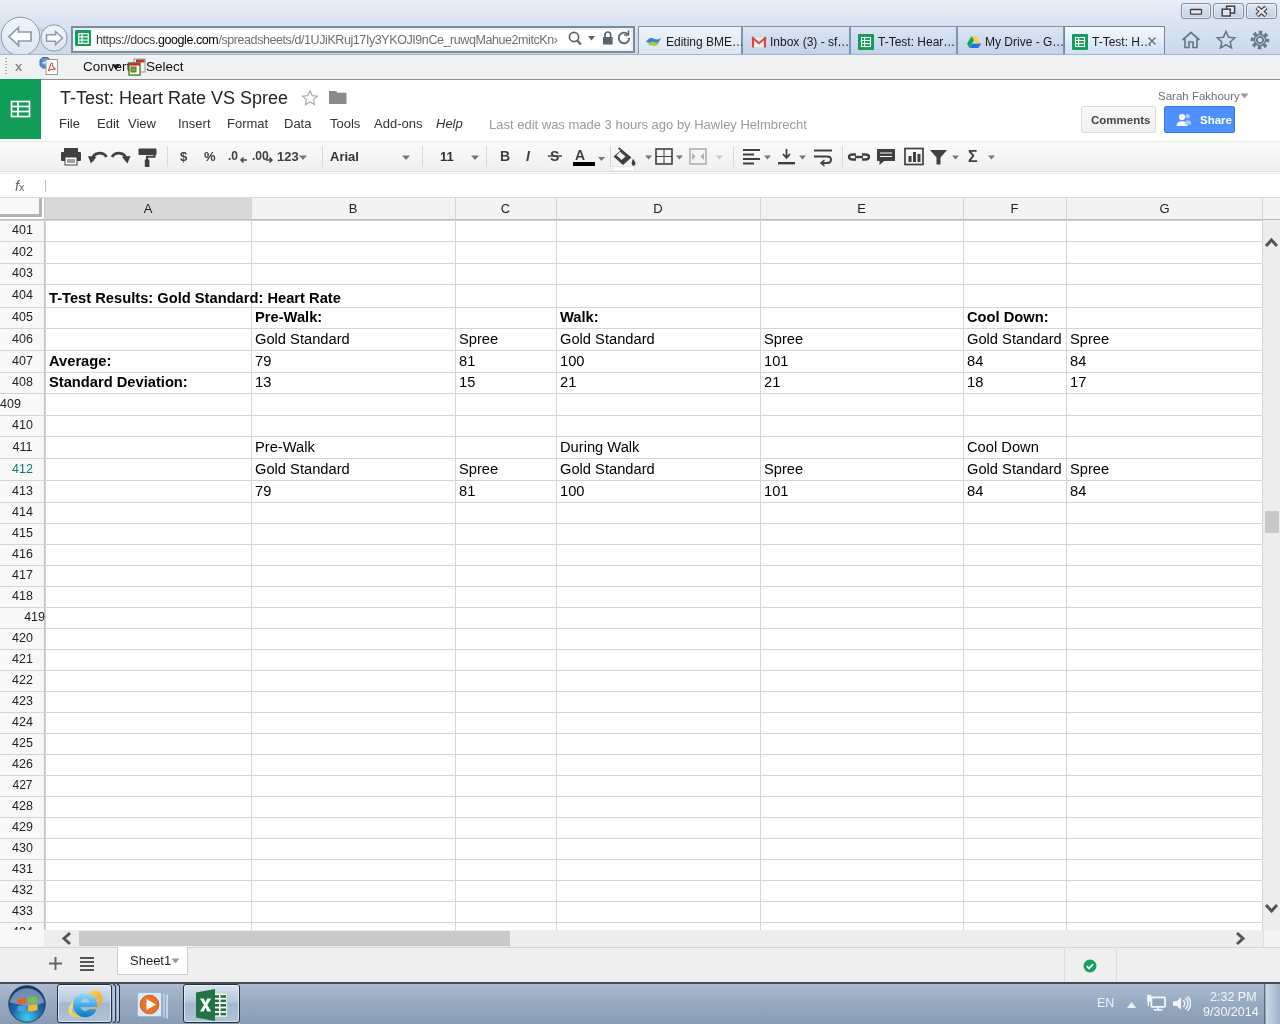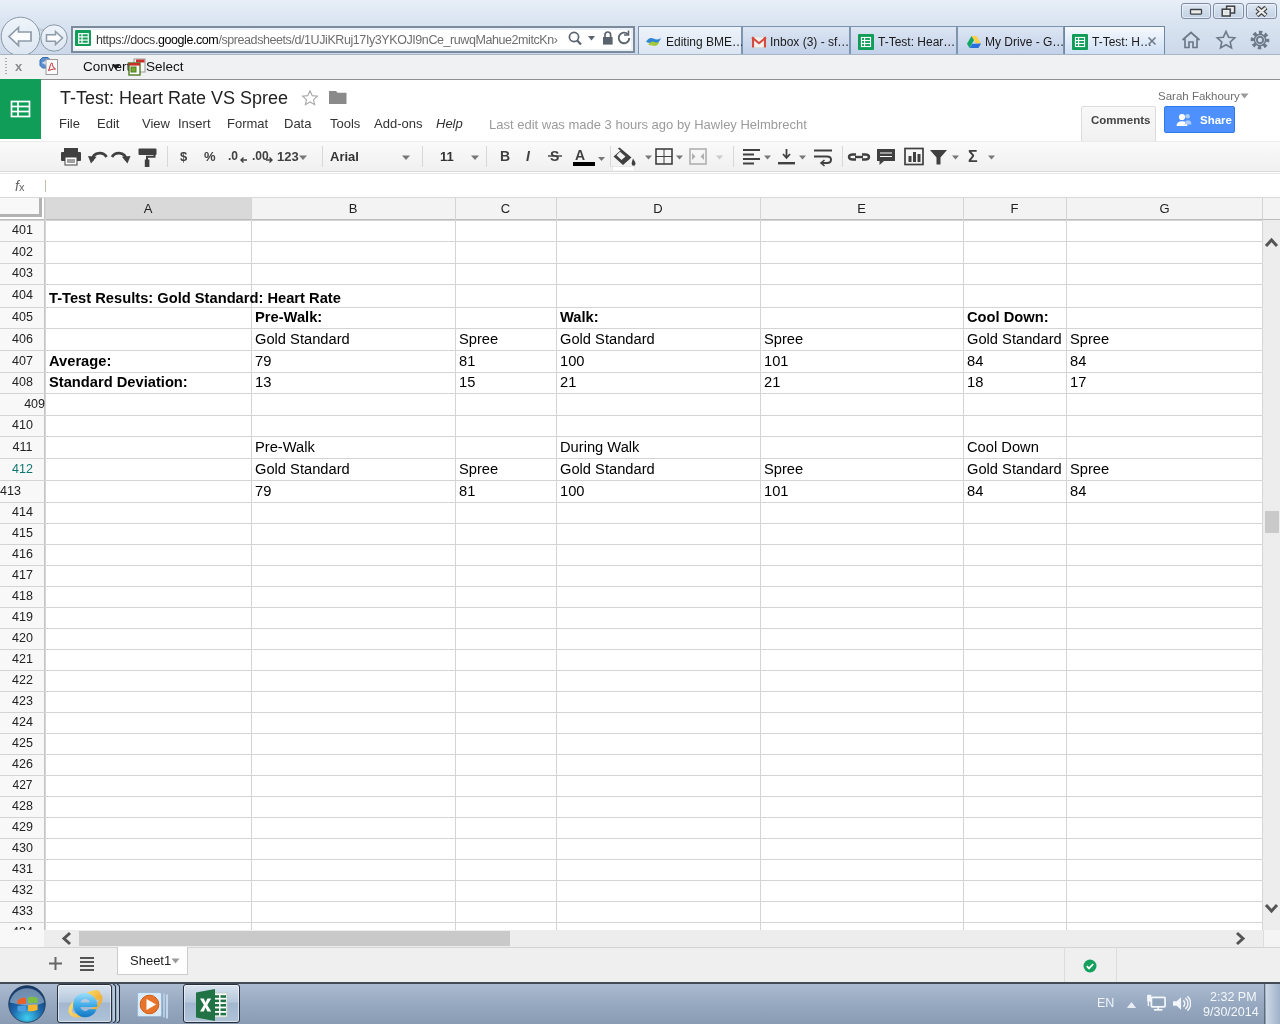--- a/index.html
+++ b/index.html
@@ -160,33 +160,33 @@
   </div>
 <div class="tx" style="left:60px;top:88px;font-size:18px;color:#222;">T-Test: Heart Rate VS Spree</div>
 <svg class="abs" style="left:301px;top:89px;" width="18" height="17" viewBox="0 0 18 17">
     <path d="M9 1.8 L11.2 6.6 L16.4 7.1 L12.5 10.6 L13.6 15.7 L9 13 L4.4 15.7 L5.5 10.6 L1.6 7.1 L6.8 6.6 Z" fill="none" stroke="#ababab" stroke-width="1.15"></path>
   </svg>
 <svg class="abs" style="left:329px;top:90px;" width="18" height="14" viewBox="0 0 18 14">
     <path d="M0 1 L7 1 L8.5 2.8 L17.5 2.8 L17.5 14 L0 14 Z" fill="#8a8a8a"></path>
   </svg>
 <div class="tx" style="left:59px;top:116px;font-size:13px;color:#333;">File</div>
 <div class="tx" style="left:97px;top:116px;font-size:13px;color:#333;">Edit</div>
-<div class="tx" style="left:142px;top:116px;font-size:13px;color:#333;">View</div>
+<div class="tx" style="left:128px;top:116px;font-size:13px;color:#333;">View</div>
 <div class="tx" style="left:178px;top:116px;font-size:13px;color:#333;">Insert</div>
 <div class="tx" style="left:227px;top:116px;font-size:13px;color:#333;">Format</div>
 <div class="tx" style="left:284px;top:116px;font-size:13px;color:#333;">Data</div>
 <div class="tx" style="left:330px;top:116px;font-size:13px;color:#333;">Tools</div>
 <div class="tx" style="left:374px;top:116px;font-size:13px;color:#333;">Add-ons</div>
 <div class="tx" style="left:436px;top:116px;font-size:13px;color:#333;font-style:italic;">Help</div>
 <div class="tx" style="left:489px;top:117px;font-size:13px;color:#9b9b9b;">Last edit was made 3 hours ago by Hawley Helmbrecht</div>
 <div class="tx" style="left:1158px;top:90px;font-size:11.5px;color:#6e6e6e;">Sarah Fakhoury</div>
 <svg class="abs" style="left:1240px;top:93px;" width="9" height="6" viewBox="0 0 9 6">
     <path d="M.5 .5 L8.5 .5 L4.5 5.5 Z" fill="#9a9a9a"></path>
   </svg>
-<div class="abs" style="left:1081px;top:106px;width:75px;height:36px;background:linear-gradient(#f8f8f8,#f1f1f1);border:1px solid #dcdcdc;border-radius:2px;">
+<div class="abs" style="left:1081px;top:106px;width:75px;height:27px;background:linear-gradient(#f8f8f8,#f1f1f1);border:1px solid #dcdcdc;border-radius:2px;">
     <span style="position:absolute;left:9px;top:7px;font-size:11.5px;font-weight:bold;color:#444;">Comments</span>
   </div>
 <div class="abs" style="left:1164px;top:106px;width:71px;height:27px;background:#4d90fe;border:1px solid #3079ed;border-radius:2px;">
     <svg style="position:absolute;left:10px;top:5px;" width="18" height="16" viewBox="0 0 18 16">
       <circle cx="7" cy="5" r="3.1" fill="#fff"></circle>
       <path d="M1.5 14 Q1.5 9.2 7 9.2 Q12.5 9.2 12.5 14 Z" fill="#fff"></path>
       <circle cx="12.6" cy="4.2" r="2.3" fill="#aecbfa"></circle>
       <path d="M9.6 12.5 Q10 8.3 12.8 8.3 Q16.4 8.3 16.4 12.5 Z" fill="#aecbfa"></path>
     </svg>
     <span style="position:absolute;left:35px;top:7px;font-size:11.5px;font-weight:bold;color:#fff;">Share</span>
@@ -366,31 +366,31 @@
 <div class="abs" style="left:0;top:901px;width:1263px;height:1px;background:#d4d4d4;"></div>
 <div class="abs" style="left:0;top:922px;width:1263px;height:1px;background:#d4d4d4;"></div>
 <div class="tx" style="left:0;top:223px;width:45px;text-align:center;font-size:12.5px;color:#222;">401</div>
 <div class="tx" style="left:0;top:245px;width:45px;text-align:center;font-size:12.5px;color:#222;">402</div>
 <div class="tx" style="left:0;top:266px;width:45px;text-align:center;font-size:12.5px;color:#222;">403</div>
 <div class="tx" style="left:0;top:288px;width:45px;text-align:center;font-size:12.5px;color:#222;">404</div>
 <div class="tx" style="left:0;top:310px;width:45px;text-align:center;font-size:12.5px;color:#222;">405</div>
 <div class="tx" style="left:0;top:332px;width:45px;text-align:center;font-size:12.5px;color:#222;">406</div>
 <div class="tx" style="left:0;top:354px;width:45px;text-align:center;font-size:12.5px;color:#222;">407</div>
 <div class="tx" style="left:0;top:375px;width:45px;text-align:center;font-size:12.5px;color:#222;">408</div>
-<div class="tx" style="left:0;top:397px;width:45px;text-align:right;font-size:12.5px;color:#222;">409</div>
+<div class="tx" style="left:0;top:397px;width:45px;text-align:left;font-size:12.5px;color:#222;">409</div>
 <div class="tx" style="left:0;top:418px;width:45px;text-align:center;font-size:12.5px;color:#222;">410</div>
 <div class="tx" style="left:0;top:440px;width:45px;text-align:center;font-size:12.5px;color:#222;">411</div>
 <div class="tx" style="left:0;top:462px;width:45px;text-align:center;font-size:12.5px;color:#0f766e;">412</div>
-<div class="tx" style="left:0;top:484px;width:45px;text-align:left;font-size:12.5px;color:#222;">413</div>
+<div class="tx" style="left:0;top:484px;width:45px;text-align:center;font-size:12.5px;color:#222;">413</div>
 <div class="tx" style="left:0;top:505px;width:45px;text-align:center;font-size:12.5px;color:#222;">414</div>
 <div class="tx" style="left:0;top:526px;width:45px;text-align:center;font-size:12.5px;color:#222;">415</div>
 <div class="tx" style="left:0;top:547px;width:45px;text-align:center;font-size:12.5px;color:#222;">416</div>
 <div class="tx" style="left:0;top:568px;width:45px;text-align:center;font-size:12.5px;color:#222;">417</div>
 <div class="tx" style="left:0;top:589px;width:45px;text-align:center;font-size:12.5px;color:#222;">418</div>
-<div class="tx" style="left:0;top:610px;width:45px;text-align:center;font-size:12.5px;color:#222;">419</div>
+<div class="tx" style="left:0;top:610px;width:45px;text-align:right;font-size:12.5px;color:#222;">419</div>
 <div class="tx" style="left:0;top:631px;width:45px;text-align:center;font-size:12.5px;color:#222;">420</div>
 <div class="tx" style="left:0;top:652px;width:45px;text-align:center;font-size:12.5px;color:#222;">421</div>
 <div class="tx" style="left:0;top:673px;width:45px;text-align:center;font-size:12.5px;color:#222;">422</div>
 <div class="tx" style="left:0;top:694px;width:45px;text-align:center;font-size:12.5px;color:#222;">423</div>
 <div class="tx" style="left:0;top:715px;width:45px;text-align:center;font-size:12.5px;color:#222;">424</div>
 <div class="tx" style="left:0;top:736px;width:45px;text-align:center;font-size:12.5px;color:#222;">425</div>
 <div class="tx" style="left:0;top:757px;width:45px;text-align:center;font-size:12.5px;color:#222;">426</div>
 <div class="tx" style="left:0;top:778px;width:45px;text-align:center;font-size:12px;color:#222;">427</div>
 <div class="tx" style="left:0;top:799px;width:45px;text-align:center;font-size:12.5px;color:#222;">428</div>
 <div class="tx" style="left:0;top:820px;width:45px;text-align:center;font-size:12.5px;color:#222;">429</div>

